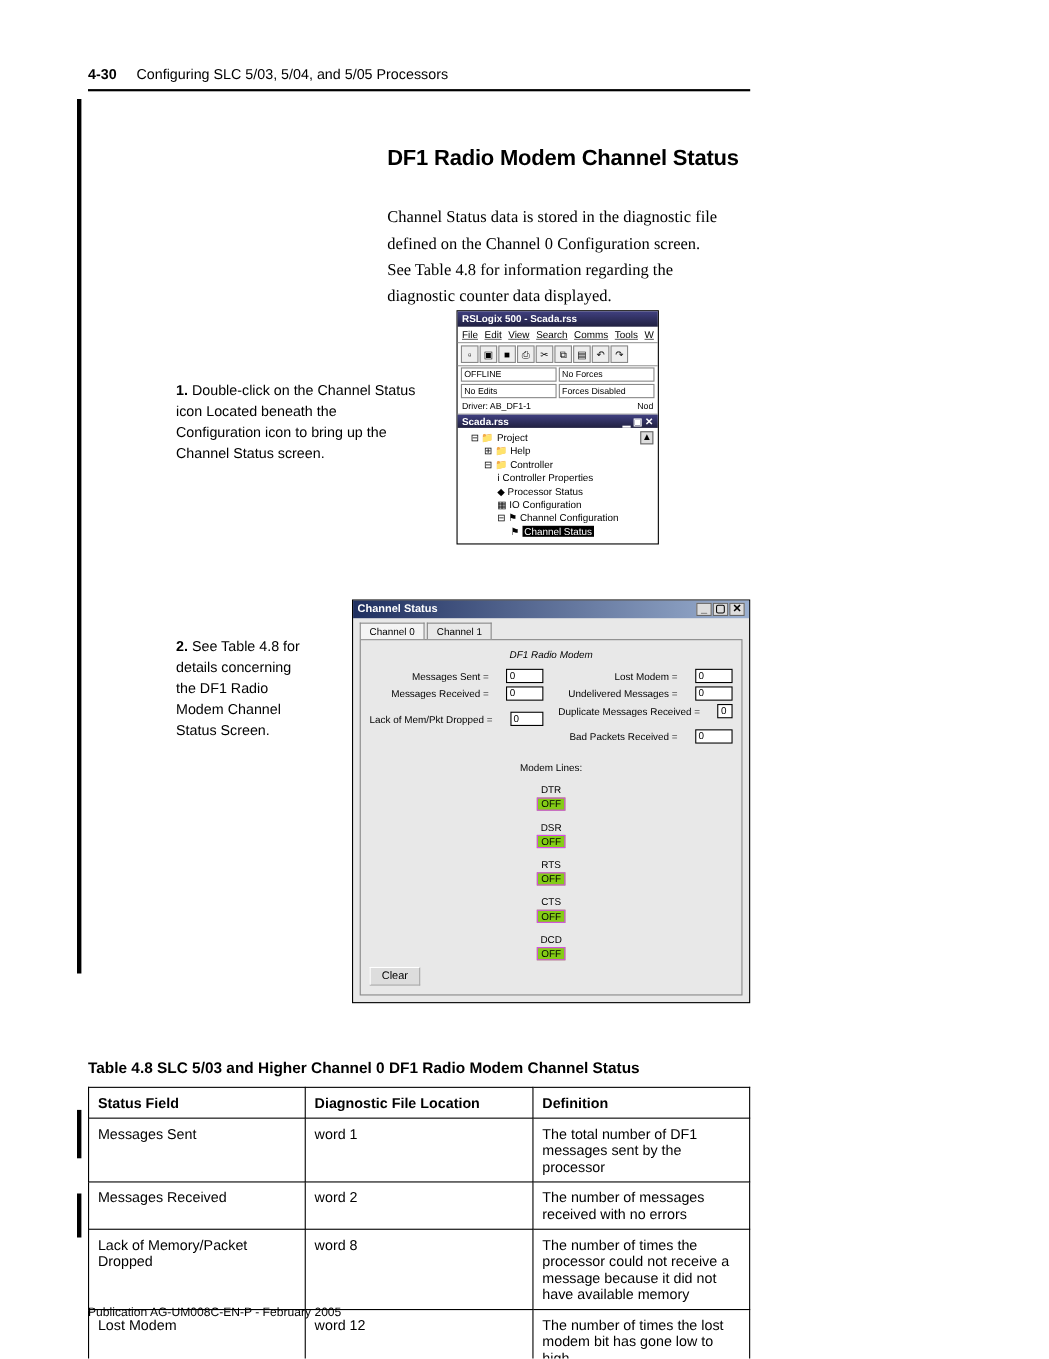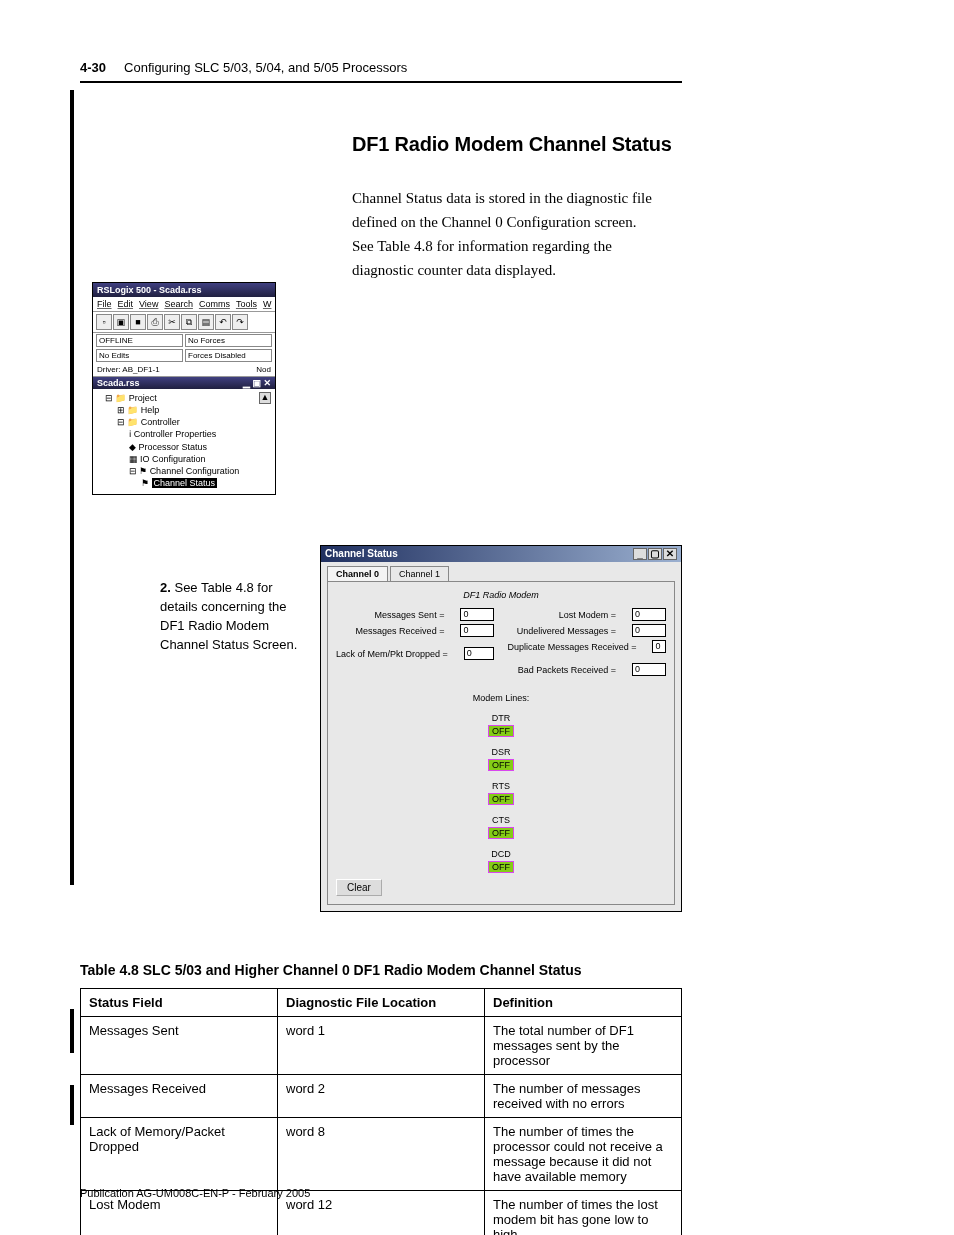--- a/index.html
+++ b/index.html
@@ -65,21 +65,21 @@
   }
   .step-text {
     width: 220px;
     margin-left: 80px;
     font-size: 13px;
     line-height: 1.45;
     padding-top: 64px;
   }
   .step-text .num { font-weight: bold; }
   .step-fig {
-    margin-left: 12px;
+    margin-left: 35px;
   }
 
   
   .fig1 {
     width: 182px;
     border: 1px solid #000;
     font-size: 9px;
     background: #fff;
   }
   .fig1 .titlebar {
@@ -178,21 +178,21 @@
     padding: 4px 6px 0 6px;
   }
   .fig2 .tab {
     border: 1px solid #888;
     border-bottom: none;
     padding: 2px 8px;
     background: #e8e8e8;
     margin-right: 2px;
     font-size: 9px;
   }
-  .fig2 .tab.active { background: #f4f4f4; font-weight: bold; }
+  .fig2 .tab.active { background: #f4f4f4; }
   .fig2 .panel {
     border: 1px solid #888;
     margin: 0 6px 6px 6px;
     padding: 8px;
     background: #e8e8e8;
   }
   .fig2 .panel .center-title {
     text-align: center;
     margin-bottom: 8px;
     font-style: italic;
@@ -289,20 +289,24 @@
   <div class="header-line">
     <span class="page-num">4-30</span>
     <span class="chapter-title">Configuring SLC 5/03, 5/04, and 5/05 Processors</span>
   </div>
 
   <div class="section-heading">DF1 Radio Modem Channel Status</div>
 
   <div class="body-para">Channel Status data is stored in the diagnostic file defined on the Channel 0 Configuration screen. See Table 4.8 for information regarding the diagnostic counter data displayed.</div>
 
   <div class="step-row">
+    <div class="step-text">
+      <span class="num">1.</span>
+      <span>Double-click on the Channel Status icon Located beneath the Configuration icon to bring up the Channel Status screen.</span>
+    </div>
     <div class="step-fig">
       <div class="fig1">
         <div class="titlebar">RSLogix 500 - Scada.rss</div>
         <div class="menubar">
           <span>File</span>
           <span>Edit</span>
           <span>View</span>
           <span>Search</span>
           <span>Comms</span>
           <span>Tools</span>

